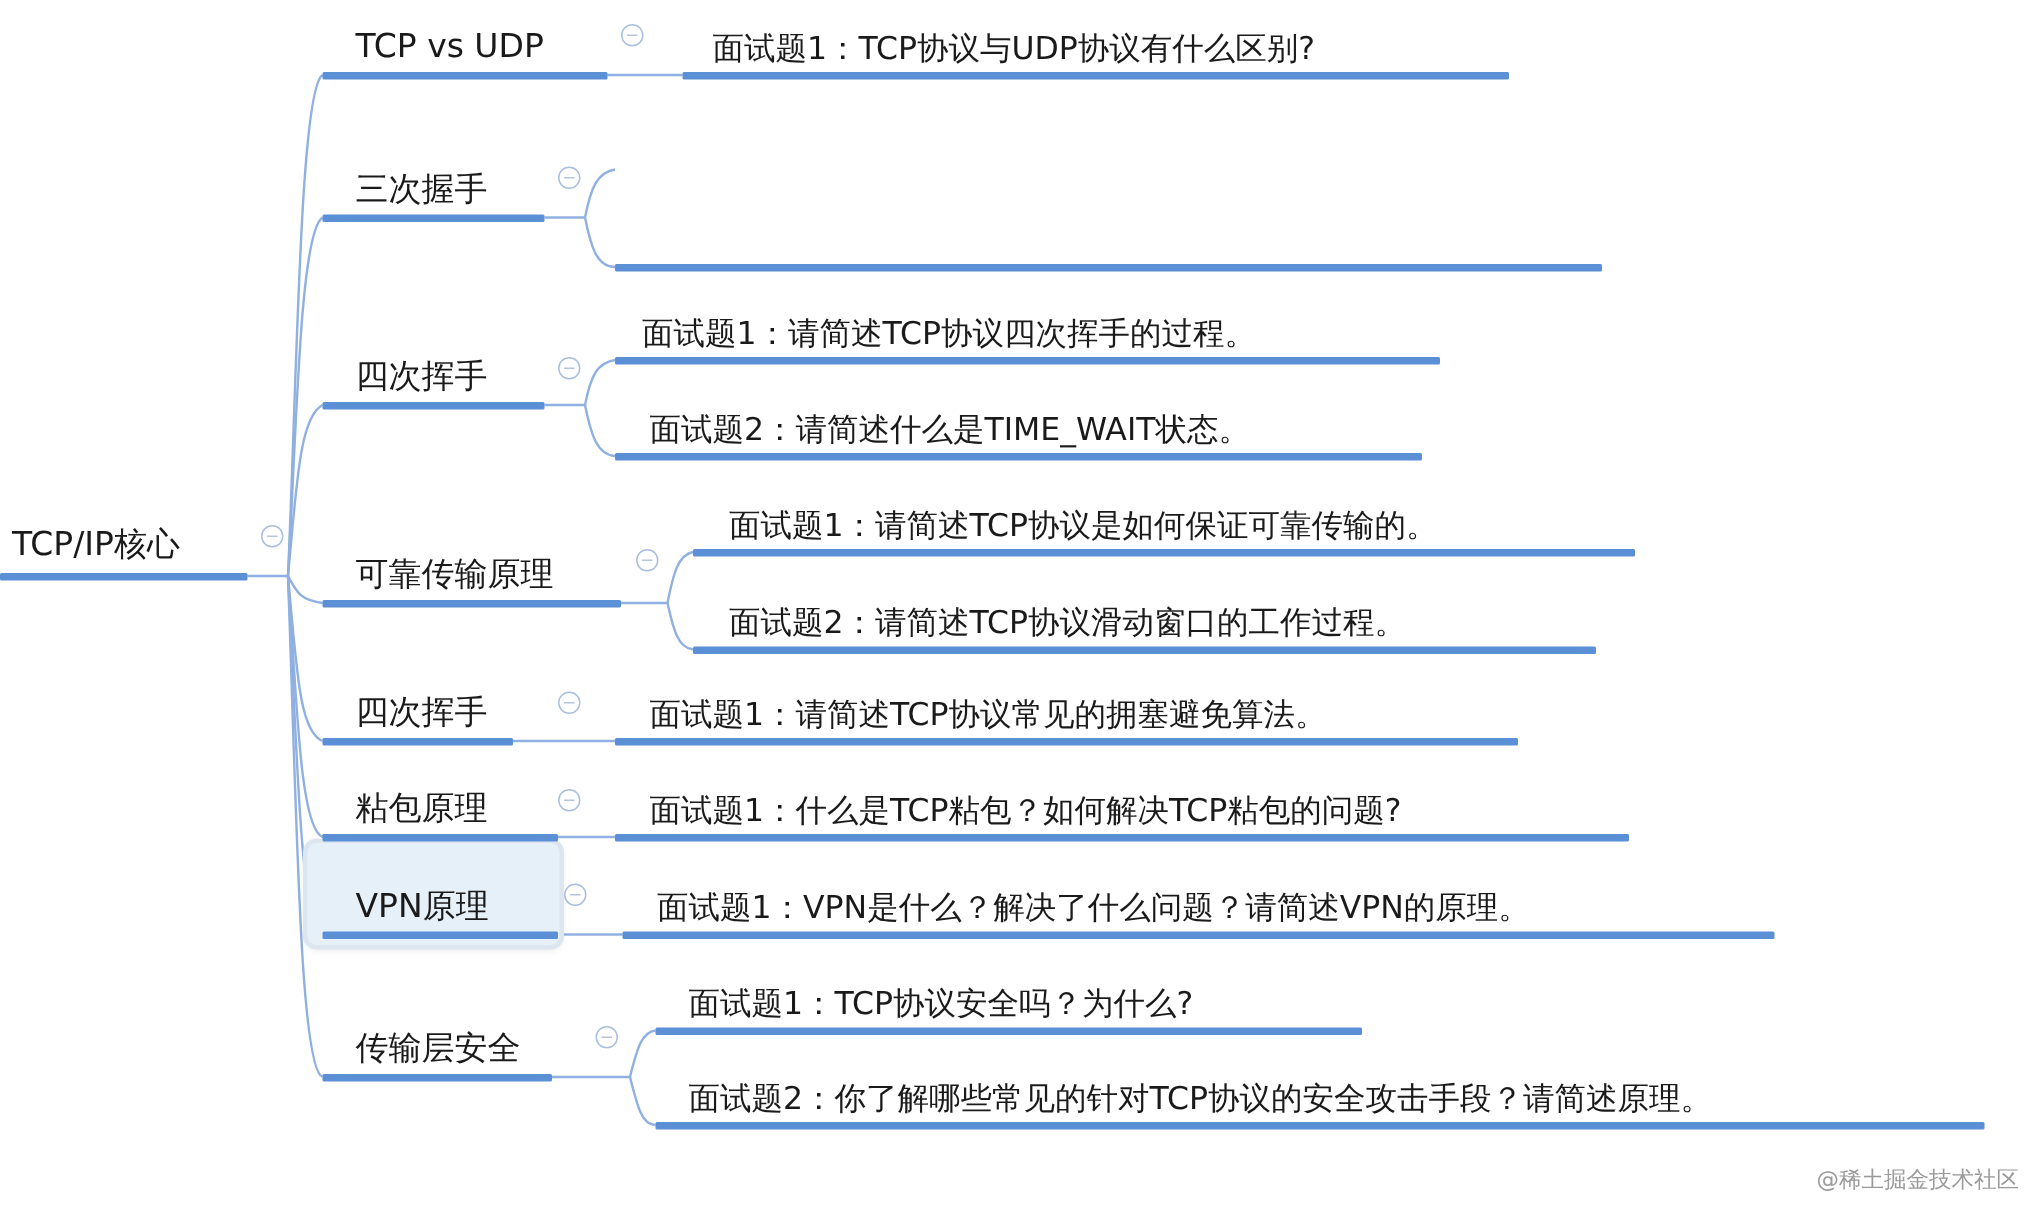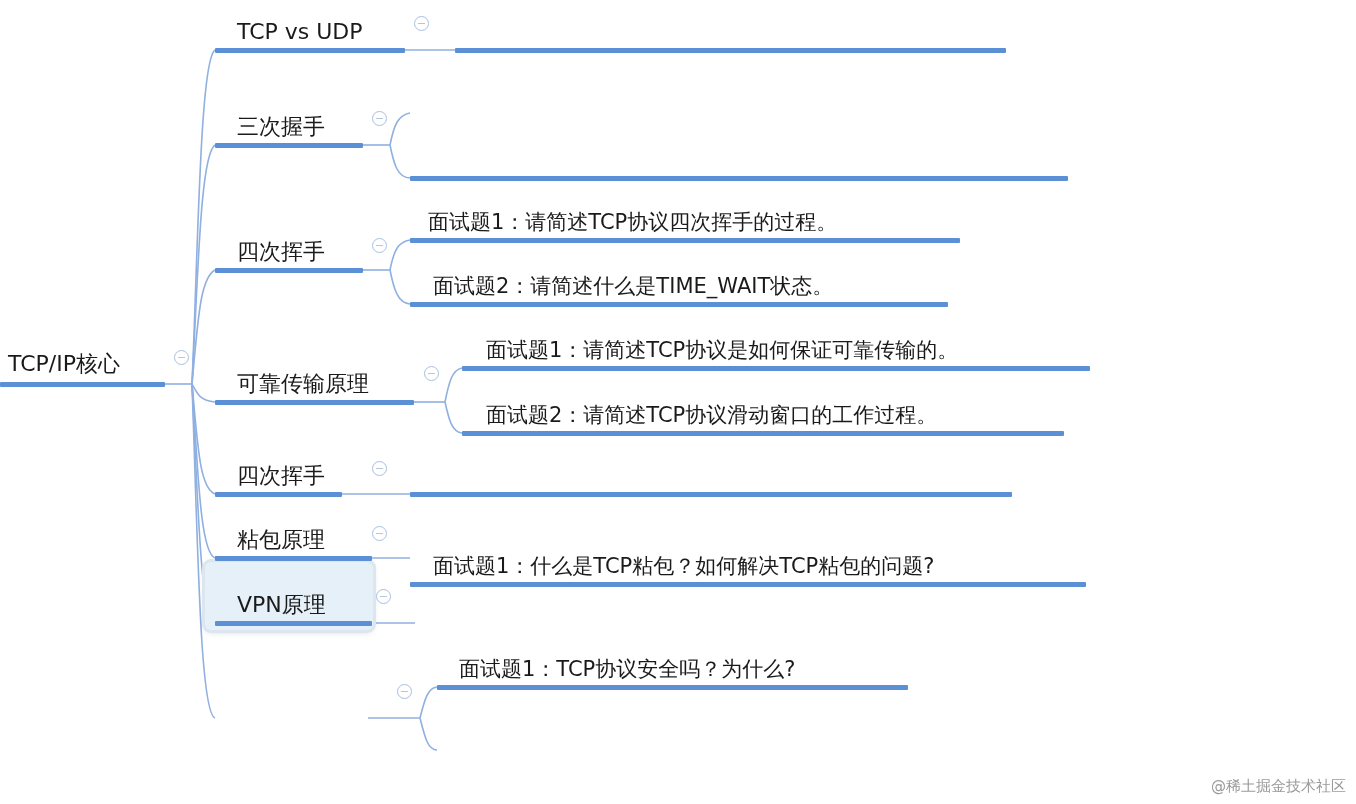--- a/index.html
+++ b/index.html
@@ -63,20 +63,21 @@
     <div class="bar" style="left:0;bottom:0;width:165px;"></div>
   </div>
   <div class="toggle" style="left:174px;top:350px;"></div>
 
   <div class="node topic" style="left:215px;top:14px;width:190px;height:39px;">
     <span class="label" style="left:22px;">TCP vs UDP</span>
     <div class="bar" style="left:0;bottom:0;width:190px;"></div>
   </div>
   <div class="toggle" style="left:414px;top:16px;"></div>
   <div class="node leaf" style="left:455px;top:14px;width:551px;height:39px;">
+    <span class="label" style="left:20px;">面试题1：TCP协议与UDP协议有什么区别?</span>
     <div class="bar" style="left:0;bottom:0;width:551px;"></div>
   </div>
 
   <div class="node topic" style="left:215px;top:108px;width:148px;height:40px;">
     <span class="label" style="left:22px;">三次握手</span>
     <div class="bar" style="left:0;bottom:0;width:148px;"></div>
   </div>
   <div class="toggle" style="left:372px;top:111px;"></div>
   <div class="node leaf" style="left:410px;top:140px;width:658px;height:41px;">
     <div class="bar" style="left:0;bottom:0;width:658px;"></div>
@@ -109,41 +110,54 @@
     <span class="label" style="left:24px;">面试题2：请简述TCP协议滑动窗口的工作过程。</span>
     <div class="bar" style="left:0;bottom:0;width:602px;"></div>
   </div>
 
   <div class="node topic" style="left:215px;top:457px;width:127px;height:40px;">
     <span class="label" style="left:22px;">四次挥手</span>
     <div class="bar" style="left:0;bottom:0;width:127px;"></div>
   </div>
   <div class="toggle" style="left:372px;top:461px;"></div>
   <div class="node leaf" style="left:410px;top:457px;width:602px;height:40px;">
+    <span class="label" style="left:23px;">面试题1：请简述TCP协议常见的拥塞避免算法。</span>
     <div class="bar" style="left:0;bottom:0;width:602px;"></div>
   </div>
 
   <div class="node topic" style="left:215px;top:521px;width:127px;height:40px;">
     <span class="label" style="left:22px;">粘包原理</span>
     <div class="bar" style="left:0;bottom:0;width:127px;"></div>
   </div>
   <div class="toggle" style="left:372px;top:526px;"></div>
-  <div class="node leaf" style="left:410px;top:521px;width:676px;height:40px;margin-top:26px;">
+  <div class="node leaf" style="left:410px;top:521px;width:676px;height:40px;">
     <span class="label" style="left:23px;">面试题1：什么是TCP粘包？如何解决TCP粘包的问题?</span>
     <div class="bar" style="left:0;bottom:0;width:676px;"></div>
   </div>
 
   <div class="selected-box" style="left:205px;top:562px;width:168px;height:68px;"></div>
   <div class="node topic" style="left:215px;top:586px;width:157px;height:40px;">
     <span class="label" style="left:22px;">VPN原理</span>
     <div class="bar" style="left:0;bottom:0;width:157px;"></div>
   </div>
   <div class="bar" style="left:215px;top:556px;width:157px;"></div>
   <div class="toggle" style="left:376px;top:589px;"></div>
+  <div class="node leaf" style="left:415px;top:586px;width:768px;height:40px;">
+    <span class="label" style="left:23px;">面试题1：VPN是什么？解决了什么问题？请简述VPN的原理。</span>
+    <div class="bar" style="left:0;bottom:0;width:768px;"></div>
+  </div>
 
+  <div class="node topic" style="left:215px;top:681px;width:153px;height:40px;">
+    <span class="label" style="left:22px;">传输层安全</span>
+    <div class="bar" style="left:0;bottom:0;width:153px;"></div>
+  </div>
   <div class="toggle" style="left:397px;top:684px;"></div>
   <div class="node leaf" style="left:437px;top:650px;width:471px;height:40px;">
     <span class="label" style="left:22px;">面试题1：TCP协议安全吗？为什么?</span>
     <div class="bar" style="left:0;bottom:0;width:471px;"></div>
+  </div>
+  <div class="node leaf" style="left:437px;top:713px;width:886px;height:40px;">
+    <span class="label" style="left:22px;">面试题2：你了解哪些常见的针对TCP协议的安全攻击手段？请简述原理。</span>
+    <div class="bar" style="left:0;bottom:0;width:886px;"></div>
   </div>
 
   <div class="watermark">@稀土掘金技术社区</div>
 </div>
 
 </body></html>

